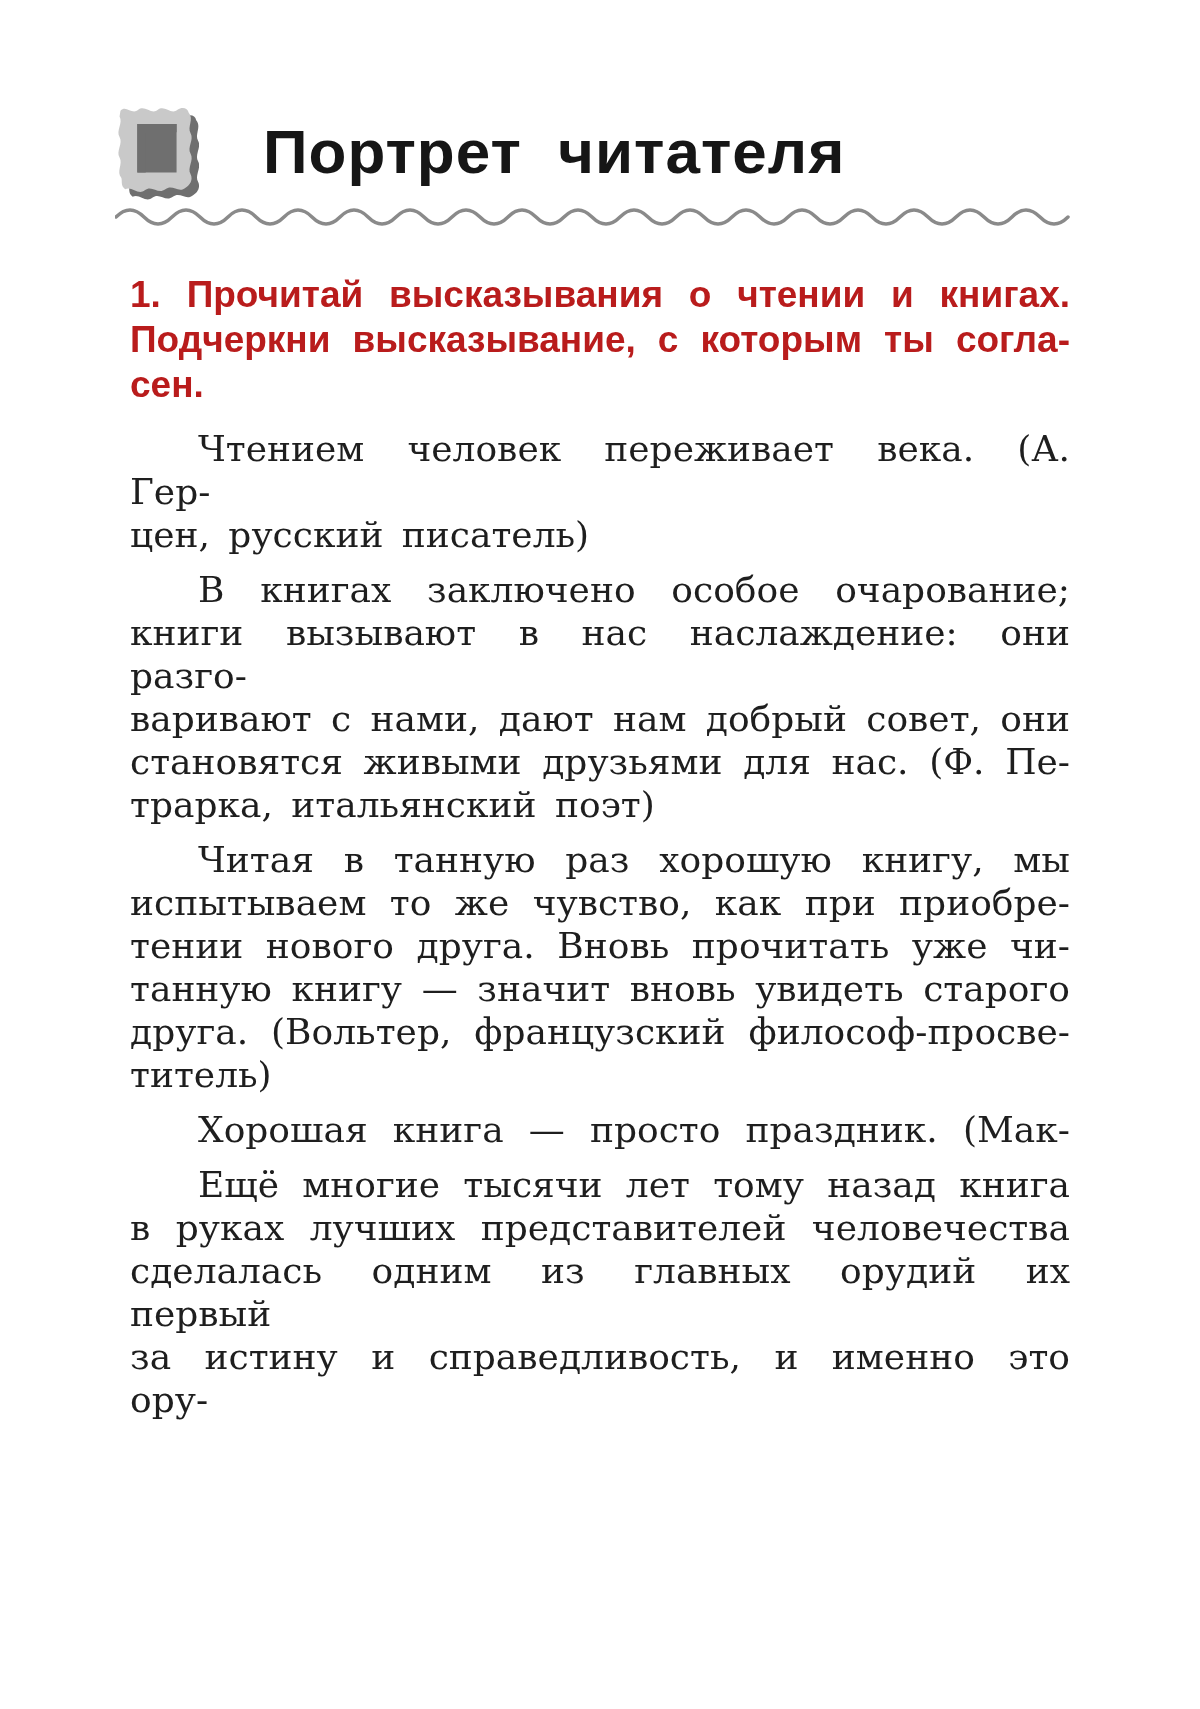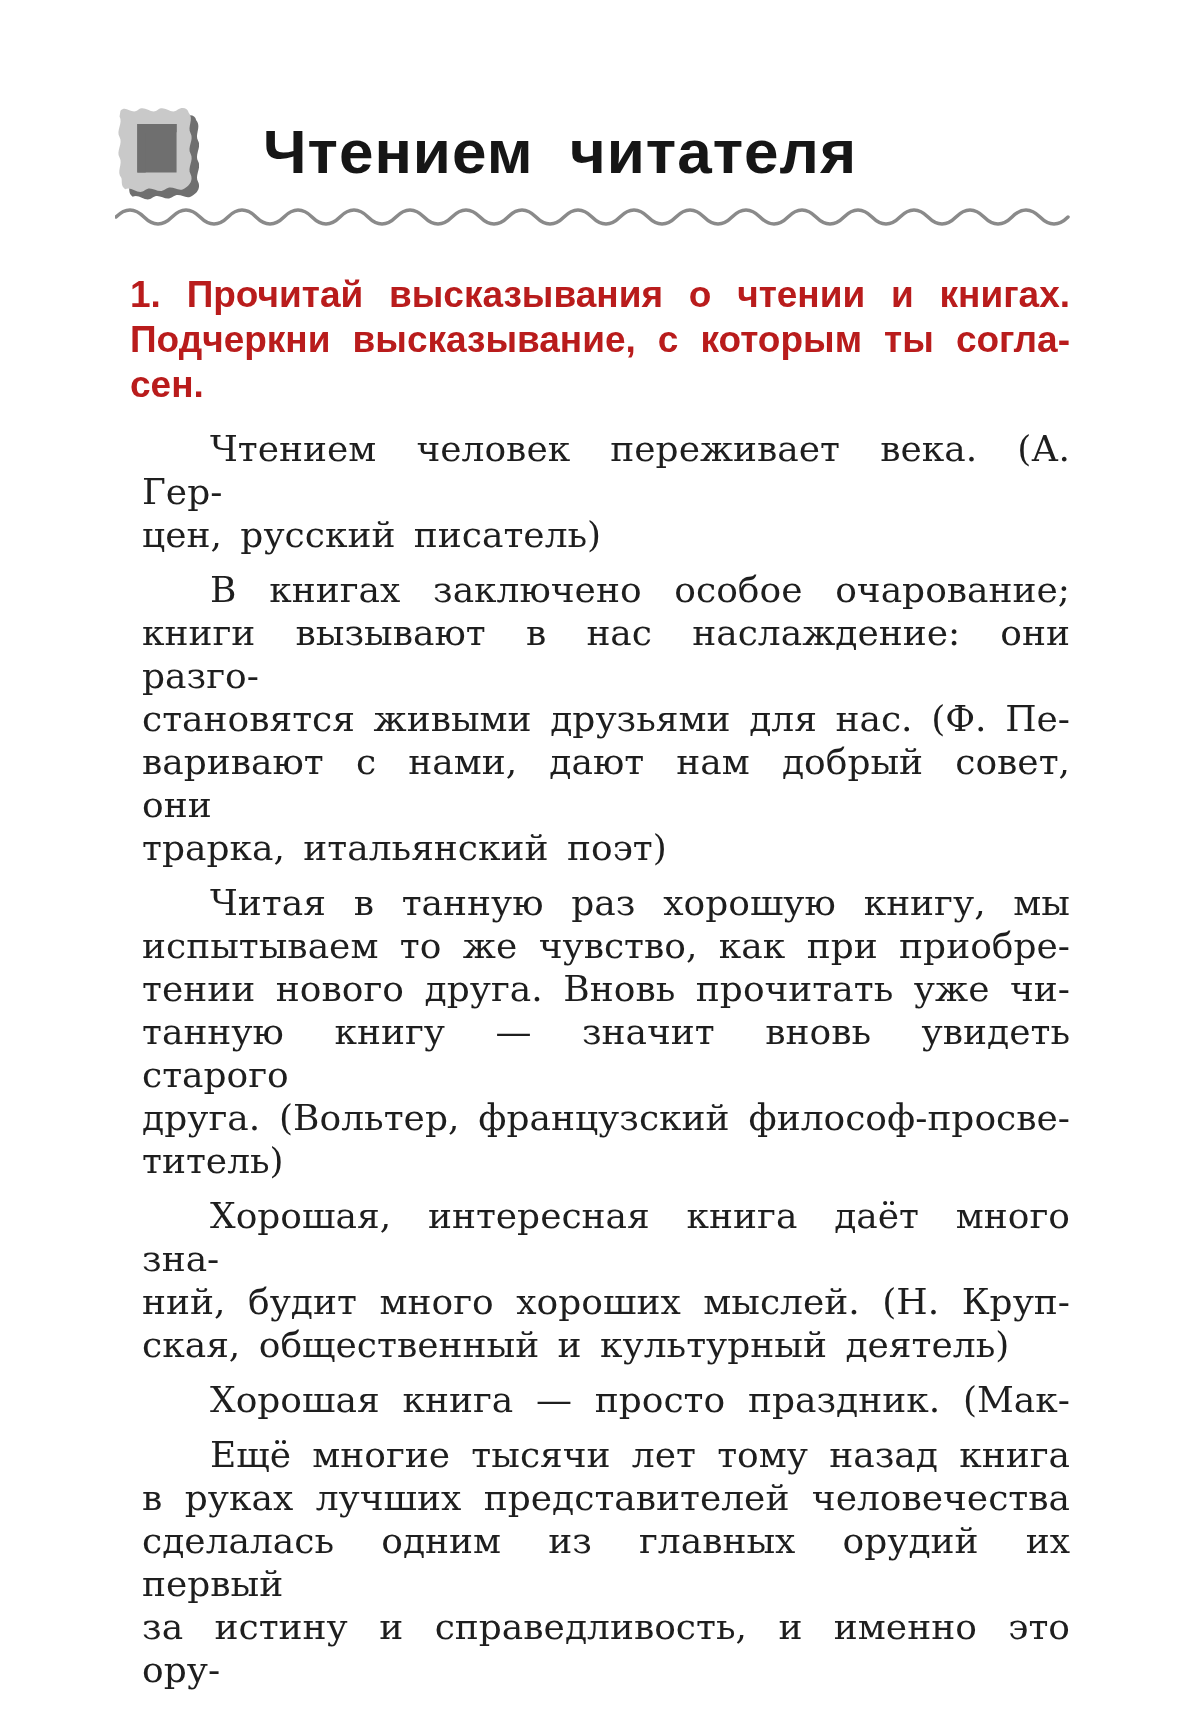--- a/index.html
+++ b/index.html
@@ -57,21 +57,21 @@
     word-spacing: 6px;
   }
   
   .quotes {
     margin-top: 20px;
     font-size: 36px;
     line-height: 43px;
     word-spacing: 7px;
     color: #1e1e1e;
   }
-  .quote-par { margin: 0 0 12px 12px; }
+  .quote-par { margin: 0 0 12px 0; }
   .bl { display: block; width: 100%; }
   .jl {
     text-align: justify;
     text-align-last: justify;
     -moz-text-align-last: justify;
     text-justify: inter-word;
   }
   .ll {
     text-align: center;
     text-align-last: left;
@@ -96,21 +96,21 @@
 
       <path fill="#c9c9c9" fill-rule="evenodd" d="
         M8,10 C14,3 20,15 27,9 C34,3 41,15 48,9 C55,3 62,15 69,9 C74,5 80,7 81,12
         C87,19 79,27 83,34 C87,41 79,49 83,56 C87,63 79,71 83,78 C86,84 82,90 78,92
         C70,99 64,88 56,94 C48,100 42,89 34,95 C27,101 20,90 13,94 C8,90 10,86 9,82
         C3,75 11,67 7,60 C3,53 11,45 7,38 C3,31 11,23 7,16 Z
         M26,24 H68 V76 H26 Z"></path>
 
       <path fill="#6f6f6f" d="M26,24 H68 V33 H35 V76 H26 Z"></path>
     </svg>
-    <div class="hdr-title">Чтением читателя</div>
+    <div class="hdr-title">Портрет читателя</div>
   </div>
 
   <div class="wave-wrap">
     <svg width="957" height="24" viewBox="0 0 957 24" aria-hidden="true">
       <path fill="none" stroke="#8a8a8a" stroke-width="3.5" stroke-linecap="round" d="
         M1,13 Q15,-1 29,13
         T57,13 T85,13 T113,13 T141,13 T169,13 T197,13 T225,13 T253,13 T281,13 T309,13
         T337,13 T365,13 T393,13 T421,13 T449,13 T477,13 T505,13 T533,13 T561,13 T589,13
         T617,13 T645,13 T673,13 T701,13 T729,13 T757,13 T785,13 T813,13 T841,13 T869,13
         T897,13 T925,13 T953,13"></path>
@@ -127,39 +127,34 @@
 
     <div class="quote-par">
       <span class="bl jl ind">Чтением человек переживает века. (А. Гер-</span>
       <span class="bl ll">цен, русский писатель)</span>
     </div>
 
 
     <div class="quote-par">
       <span class="bl jl ind">В книгах заключено особое очарование;</span>
       <span class="bl jl">книги вызывают в нас наслаждение: они разго-</span>
+      <span class="bl jl">варивают с нами, дают нам добрый совет, они</span>
       <span class="bl jl">становятся живыми друзьями для нас. (Ф. Пе-</span>
-      <span class="bl jl">варивают с нами, дают нам добрый совет, они</span>
       <span class="bl ll">трарка, итальянский поэт)</span>
     </div>
 
     <div class="quote-par">
       <span class="bl jl ind">Читая в танную раз хорошую книгу, мы</span>
       <span class="bl jl">испытываем то же чувство, как при приобре-</span>
       <span class="bl jl">тении нового друга. Вновь прочитать уже чи-</span>
       <span class="bl jl">танную книгу — значит вновь увидеть старого</span>
       <span class="bl jl">друга. (Вольтер, французский философ-просве-</span>
       <span class="bl ll">титель)</span>
     </div>
 
-    <div class="quote-par">
-      <span class="bl jl ind">Хорошая, интересная книга даёт много зна-</span>
-      <span class="bl jl">ний, будит много хороших мыслей. (Н. Круп-</span>
-      <span class="bl ll">ская, общественный и культурный деятель)</span>
-    </div>
 
     <div class="quote-par">
       <span class="bl jl ind">Хорошая книга — просто праздник. (Мак-</span>
     </div>
 
     <div class="quote-par">
       <span class="bl jl ind">Ещё многие тысячи лет тому назад книга</span>
       <span class="bl jl">в руках лучших представителей человечества</span>
       <span class="bl jl">сделалась одним из главных орудий их первый</span>
       <span class="bl jl">за истину и справедливость, и именно это ору-</span>

